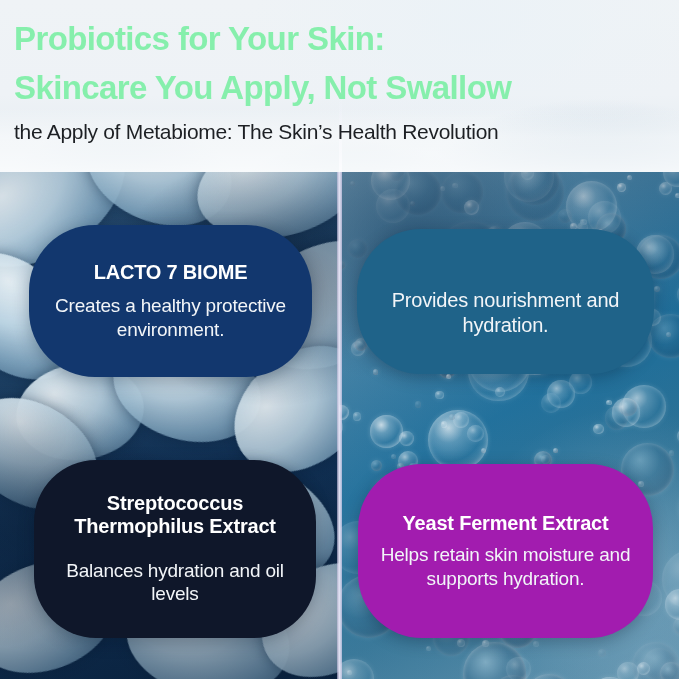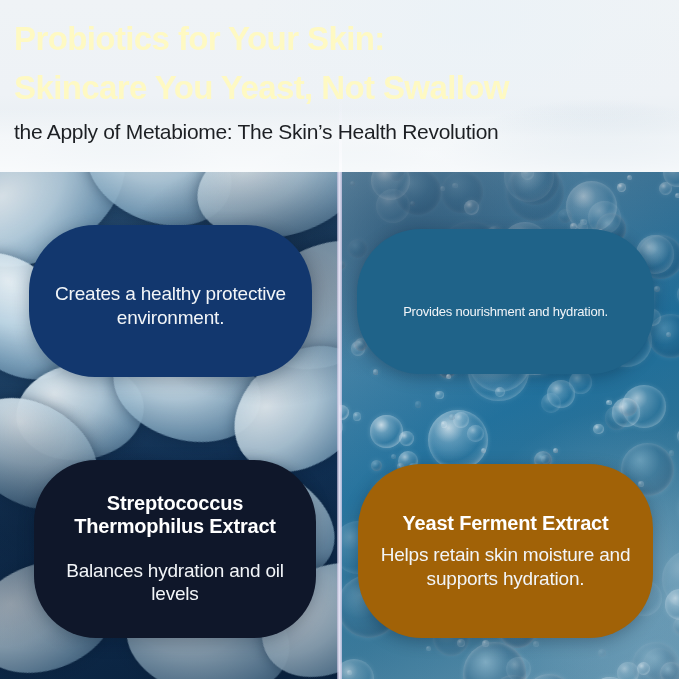--- a/index.html
+++ b/index.html
@@ -56,21 +56,21 @@
     width: 679px; height: 172px;
     padding: 0 14px;
     box-sizing: border-box;
     display: flex;
     flex-direction: column;
     justify-content: flex-start;
   }
   .title-line {
     font-size: 33px;
     font-weight: 700;
-    color: #fef9c3;
+    color: #86efac;
     letter-spacing: -0.6px;
     line-height: 1.0;
     white-space: nowrap;
   }
   .title-line-1 { margin-top: 22px; }
   .title-line-2 { margin-top: 16px; }
   .subtitle {
     margin-top: 17px;
     font-size: 21px;
     font-weight: 400;
@@ -207,38 +207,38 @@
   .card-1 .card-desc  { font-size: 19px; margin-top: 10px; }
 
   
   .card-2 {
     left: 357px; top: 61px;
     width: 297px; height: 145px;
     border-radius: 64px;
     background: #1f6389;
   }
   .card-2 .card-title { font-size: 20px; }
-  .card-2 .card-desc  { font-size: 13px; margin-top: 22px; }
+  .card-2 .card-desc  { font-size: 20px; margin-top: 22px; }
 
   
   .card-3 {
     left: 34px; top: 292px;
     width: 282px; height: 178px;
     border-radius: 62px;
     background: #0f172a;
   }
   .card-3 .card-title { font-size: 20px; }
   .card-3 .card-desc  { font-size: 19px; margin-top: 20px; }
 
   
   .card-4 {
     left: 358px; top: 296px;
     width: 295px; height: 174px;
     border-radius: 64px;
-    background: #a16207;
+    background: #a21caf;
   }
   .card-4 .card-title { font-size: 20px; }
   .card-4 .card-desc  { font-size: 19px; margin-top: 8px; }
 </style>
 </head>
 <body>
 
 <div id="infographic">
 
   <div class="photo-area">
@@ -459,28 +459,29 @@
   </div>
 
   <div class="v-divider"></div>
 
   <div class="header">
     <div class="header-bg"></div>
     <div class="header-divider-ghost"></div>
     <div class="header-sheen"></div>
     <div class="header-text">
       <div class="title-line title-line-1">Probiotics for Your Skin:</div>
-      <div class="title-line title-line-2">Skincare You Yeast, Not Swallow</div>
+      <div class="title-line title-line-2">Skincare You Apply, Not Swallow</div>
       <div class="subtitle">the Apply of Metabiome: The Skin’s Health Revolution</div>
     </div>
   </div>
 
   <div class="cards">
 
     <div class="card card-1">
+      <div class="card-title">LACTO 7 BIOME</div>
       <div class="card-desc">Creates a healthy protective environment.</div>
     </div>
 
     <div class="card card-2">
       <div class="card-desc">Provides nourishment and hydration.</div>
     </div>
 
     <div class="card card-3">
       <div class="card-title">Streptococcus Thermophilus Extract</div>
       <div class="card-desc">Balances hydration and oil levels</div>

